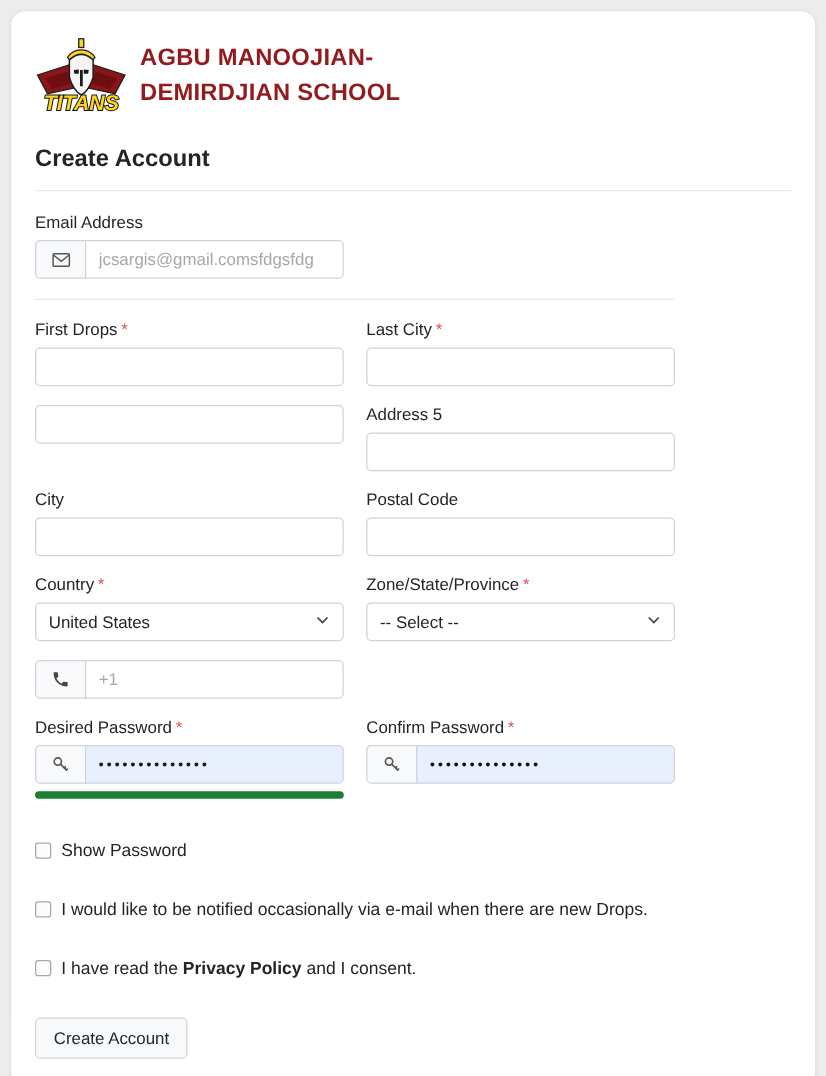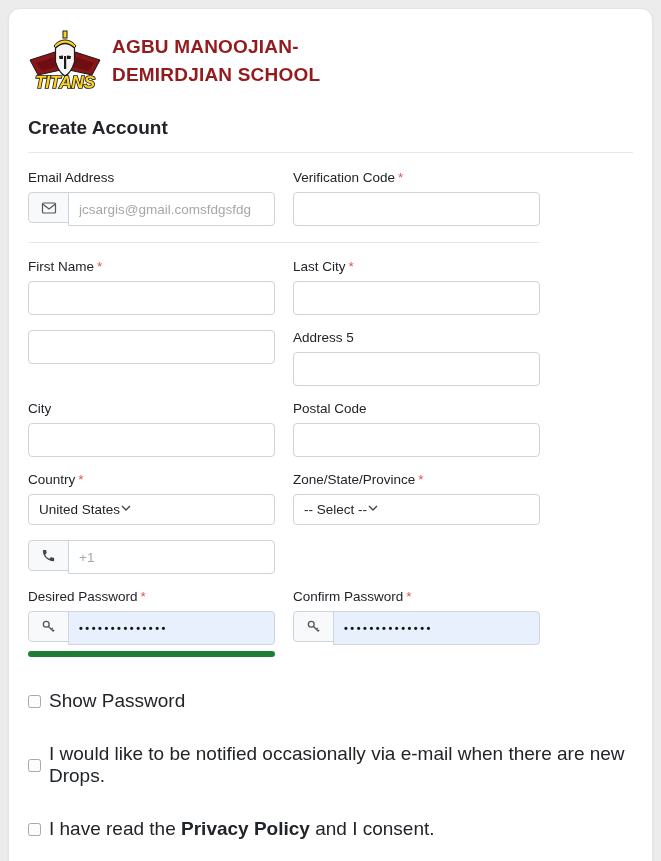--- a/index.html
+++ b/index.html
@@ -58,21 +58,21 @@
     font-size: 13.5px;
     color: #212529;
     margin-bottom: 7px;
   }
   .req { color: #e05252; margin-left: 3px; }
   .input {
     width: 100%;
     height: 31px;
     border: 1px solid #ced4da;
     border-radius: 4px;
-    padding: 16px 10px;
+    padding: 0 10px;
     font-size: 13.5px;
     font-family: "Liberation Sans", sans-serif;
     color: #212529;
     background: #fff;
     outline: none;
   }
   .input::placeholder { color: #a7a7a7; }
   .muted-value { color: #a7a7a7; }
   .group { display: flex; }
   .addon {
@@ -104,37 +104,38 @@
     border-radius: 3px;
     margin-top: 6px;
   }
   .select {
     height: 31px;
     border: 1px solid #ced4da;
     border-radius: 4px;
     background: #fff;
     display: flex;
     align-items: center;
+    justify-content: space-between;
     padding: 2px 10px;
     font-size: 13.5px;
     color: #212529;
     cursor: pointer;
   }
   .divider-row {
     grid-column: 1 / -1;
     border-top: 1px solid #e8e8e8;
     margin: 1px 0 16px 0;
   }
   .checks { margin-top: 18px; }
   .checkbox-row {
     display: flex;
     align-items: center;
     gap: 8px;
     margin-bottom: 31px;
-    font-size: 19px;
+    font-size: 14px;
     color: #212529;
   }
   .cb {
     width: 13px;
     height: 13px;
     flex: none;
     border: 1px solid #a8a8a8;
     border-radius: 2.5px;
     background: #fcfcfc;
     cursor: pointer;
@@ -191,29 +192,25 @@
         <span class="addon">
           <svg width="16" height="16" viewBox="0 0 16 16">
               <rect x="1.5" y="3" width="13" height="10" rx="1" fill="none" stroke="#555" stroke-width="1.2"></rect>
               <path d="M2 4.2 L8 9 L14 4.2" fill="none" stroke="#555" stroke-width="1.2"></path>
             </svg>
         </span>
         <input class="input muted-value" value="jcsargis@gmail.comsfdgsfdg" style="">
       </div>
     </div>
 
-    <div class="field">
-      <span class="label"><span>Verification Code</span><span class="req">*</span></span>
-      <input class="input" value="" style="">
-    </div>
 
     <div class="divider-row"></div>
 
     <div class="field">
-      <span class="label"><span>First Name</span><span class="req">*</span></span>
+      <span class="label"><span>First Drops</span><span class="req">*</span></span>
       <input class="input" value="" style="">
     </div>
 
     <div class="field">
       <span class="label"><span>Last City</span><span class="req">*</span></span>
       <input class="input" value="" style="">
     </div>
 
     <div class="field">
       <input class="input" value="" style="">

